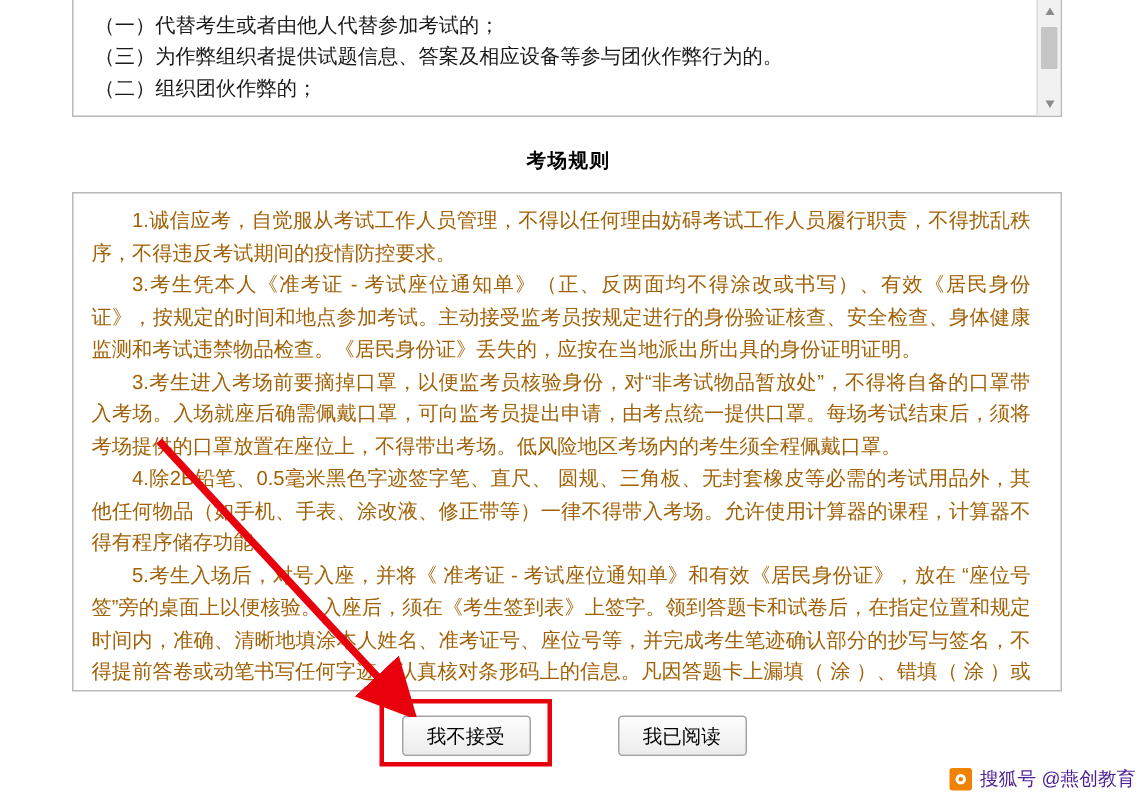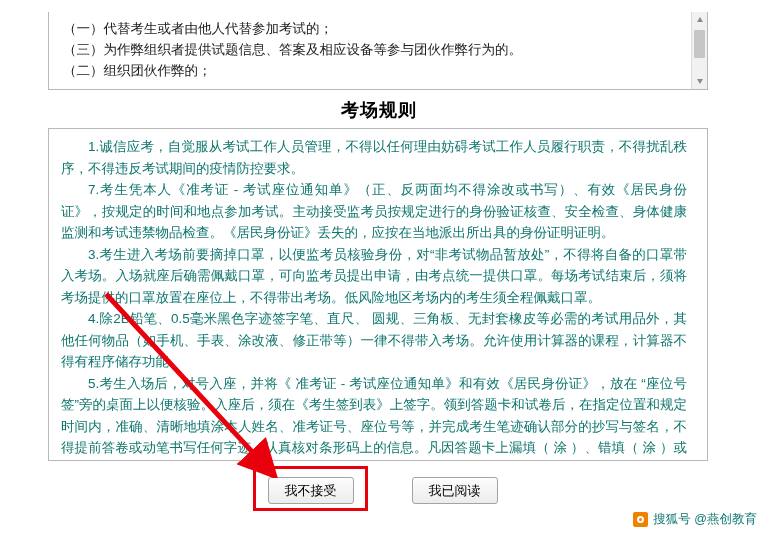--- a/index.html
+++ b/index.html
@@ -13,21 +13,21 @@
     position: relative;
     font-family: "Liberation Sans", sans-serif;
     color: #000;
     overflow: hidden;
   }
 
   
   .top-panel {
     position: absolute;
     left: 48px;
-    top: 12px;
+    top: 0px;
     width: 660px;
     height: 78px;
     border: 1px solid #b8b8b8;
     border-top: none;
     box-sizing: border-box;
     background: #fff;
     overflow: hidden;
   }
   .top-panel .inner {
     padding: 6px 16px 0 14px;
@@ -77,21 +77,21 @@
     border-radius: 1px;
   }
 
   
   .section-title {
     position: absolute;
     left: 0;
     top: 98px;
     width: 758px;
     text-align: center;
-    font-size: 18px;
+    font-size: 13px;
     font-weight: bold;
     color: #000;
     letter-spacing: 1px;
   }
 
   
   .rules-panel {
     position: absolute;
     left: 48px;
     top: 128px;
@@ -101,21 +101,21 @@
     box-sizing: border-box;
     background: #fff;
     overflow: hidden;
   }
   .rules-panel .inner {
     padding: 7px 20px 0 12px;
   }
   .rule {
     font-size: 13.5px;
     line-height: 21.5px;
-    color: #0f766e;
+    color: #a16207;
     text-align: justify;
     text-indent: 2em;
     margin: 0;
   }
 
   
   .btn-row {
     position: absolute;
     left: 0;
     top: 477px;
@@ -160,21 +160,21 @@
 
   
   .watermark {
     position: absolute;
     right: 8px;
     bottom: 6px;
     display: flex;
     align-items: center;
     gap: 5px;
     font-size: 12.5px;
-    color: #0f766e;
+    color: #4c1d95;
   }
   .wm-logo {
     width: 15px;
     height: 15px;
     background: #f08200;
     border-radius: 2px;
     position: relative;
   }
   .wm-logo::after {
     content: "";
@@ -204,21 +204,21 @@
         <i></i>
       </div>
   </div>
 </div>
 
 <div class="section-title">考场规则</div>
 
 <div class="rules-panel">
   <div class="inner">
     <p class="rule">1.诚信应考，自觉服从考试工作人员管理，不得以任何理由妨碍考试工作人员履行职责，不得扰乱秩序，不得违反考试期间的疫情防控要求。</p>
-    <p class="rule">7.考生凭本人《准考证 - 考试座位通知单》（正、反两面均不得涂改或书写）、有效《居民身份证》，按规定的时间和地点参加考试。主动接受监考员按规定进行的身份验证核查、安全检查、身体健康监测和考试违禁物品检查。《居民身份证》丢失的，应按在当地派出所出具的身份证明证明。</p>
+    <p class="rule">3.考生凭本人《准考证 - 考试座位通知单》（正、反两面均不得涂改或书写）、有效《居民身份证》，按规定的时间和地点参加考试。主动接受监考员按规定进行的身份验证核查、安全检查、身体健康监测和考试违禁物品检查。《居民身份证》丢失的，应按在当地派出所出具的身份证明证明。</p>
     <p class="rule">3.考生进入考场前要摘掉口罩，以便监考员核验身份，对“非考试物品暂放处”，不得将自备的口罩带入考场。入场就座后确需佩戴口罩，可向监考员提出申请，由考点统一提供口罩。每场考试结束后，须将考场提供的口罩放置在座位上，不得带出考场。低风险地区考场内的考生须全程佩戴口罩。</p>
     <p class="rule">4.除2B铅笔、0.5毫米黑色字迹签字笔、直尺、 圆规、三角板、无封套橡皮等必需的考试用品外，其他任何物品（如手机、手表、涂改液、修正带等）一律不得带入考场。允许使用计算器的课程，计算器不得有程序储存功能。</p>
     <p class="rule">5.考生入场后，对号入座，并将《 准考证 - 考试座位通知单》和有效《居民身份证》，放在 “座位号签”旁的桌面上以便核验。入座后，须在《考生签到表》上签字。领到答题卡和试卷后，在指定位置和规定时间内，准确、清晰地填涂本人姓名、准考证号、座位号等，并完成考生笔迹确认部分的抄写与签名，不得提前答卷或动笔书写任何字迹，认真核对条形码上的信息。凡因答题卡上漏填（ 涂 ）、错填（ 涂 ）或书写字迹不清等影响评卷结果的，责任由考生自负。</p>
 
   </div>
 </div>
 
 <div class="btn-row">
   <button class="btn">我不接受</button>
   <button class="btn">我已阅读</button>

